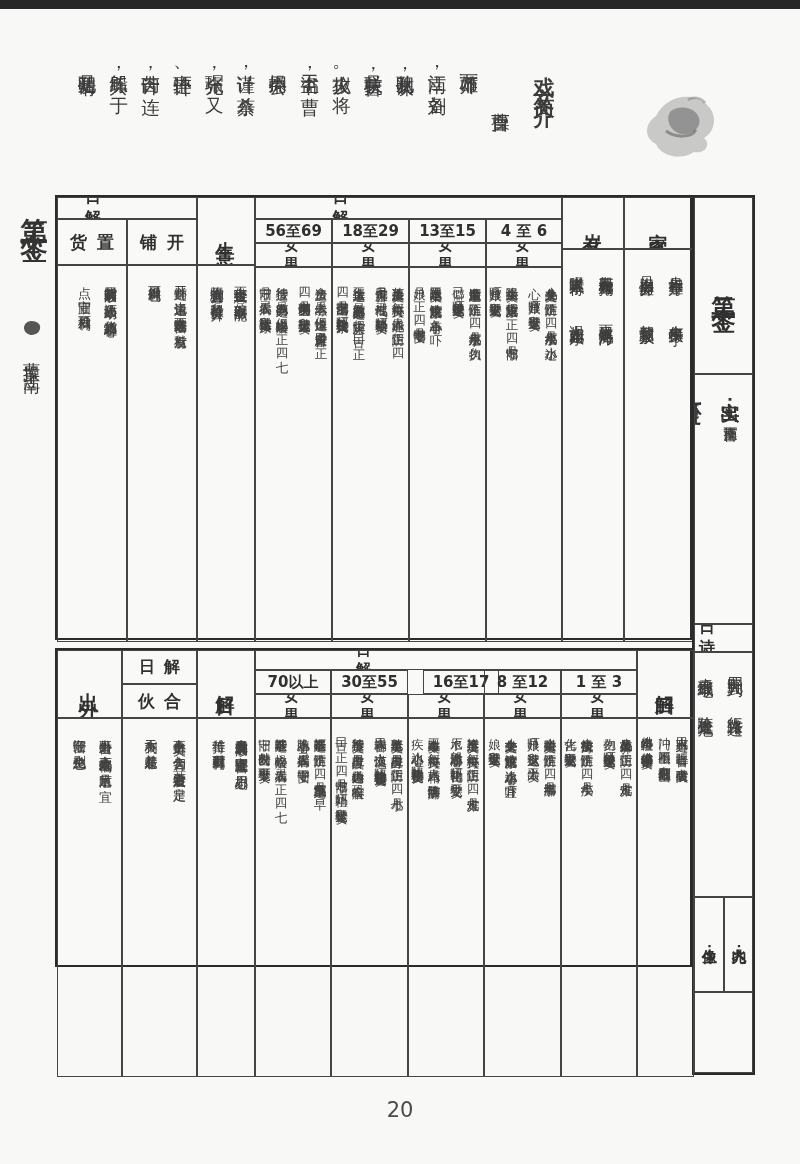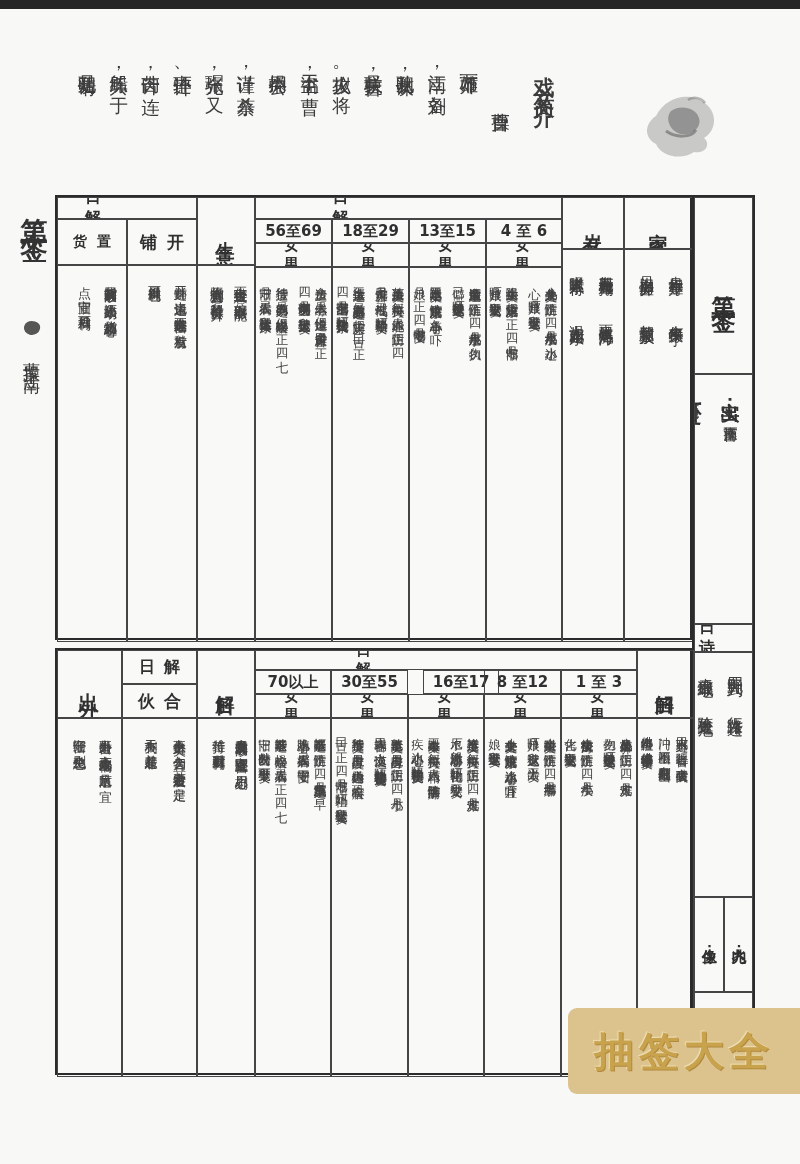--- a/index.html
+++ b/index.html
@@ -62,21 +62,21 @@
     <div class="intro-col" style="line-height:1.72;">是孔明请</div>
   </div>
 
   <div class="abs v b" style="left:16px;top:196px;height:150px;font-size:27px;letter-spacing:6px;color:#333;">第二十签</div>
   <div class="abs" style="left:24px;top:321px;width:16px;height:14px;background:#2d2d2d;border-radius:50% 40% 55% 45%;opacity:.8;transform:rotate(12deg);"></div>
   <div class="abs v" style="left:21px;top:348px;height:130px;font-size:17px;letter-spacing:4px;color:#3a3a3a;">曹操下江南</div>
 
   <div class="tbl" style="left:55px;top:195px;width:637px;height:445px;">
 
     <div class="cell hdr" style="left:0;top:0;width:140px;height:22px;font-size:16px;letter-spacing:52px;padding-left:52px;">日　解</div>
-    <div class="cell hdr" style="left:0;top:22px;width:70px;height:46px;font-size:14px;letter-spacing:10px;padding-left:10px;">货置</div>
+    <div class="cell hdr" style="left:0;top:22px;width:70px;height:46px;font-size:17px;letter-spacing:10px;padding-left:10px;">货置</div>
     <div class="cell hdr" style="left:70px;top:22px;width:70px;height:46px;font-size:17px;letter-spacing:10px;padding-left:10px;">铺开</div>
     <div class="cell v ct wide2" style="left:0;top:68px;width:70px;height:377px;">
       <div class="ln">置货初时财利跋涉　还防小人累劫　货物必须小心检</div>
       <div class="ln">点　宜守旧　秋后可得利</div>
     </div>
     <div class="cell v ct wide2" style="left:70px;top:68px;width:70px;height:377px;">
       <div class="ln">开铺之卦　也运未通　宜从正道守旧经营　秋后有发</div>
       <div class="ln">展可得财利也</div>
     </div>
 
@@ -161,21 +161,21 @@
     <div class="cell hdr" style="left:0;top:427px;width:59px;height:28px;font-size:16px;letter-spacing:12px;padding-left:4px;">日诗</div>
     <div class="cell v" style="left:0;top:455px;width:59px;height:245px;font-size:16px;line-height:1.85;letter-spacing:1px;padding:12px 2px;">
       <div class="ln"><span>四野无人到</span><span class="sp sp28"></span><span>行人路转迷</span></div>
       <div class="ln"><span>虎狼吞墩地</span><span class="sp sp28"></span><span>险处更逢危</span></div>
     </div>
     <div class="cell vhdr" style="left:30px;top:700px;width:29px;height:95px;font-size:15px;">内兆：</div>
     <div class="cell vhdr" style="left:0;top:700px;width:30px;height:95px;font-size:15px;">生像：</div>
     <div class="cell" style="left:0;top:795px;width:59px;height:81px;"></div>
   </div>
 
-  <div class="tbl" style="left:55px;top:648px;width:637px;height:427px;">
+  <div class="tbl" style="left:55px;top:648px;width:637px;height:319px;">
 
     <div class="cell vhdr" style="left:0;top:0;width:65px;height:68px;font-size:20px;letter-spacing:7px;">出外</div>
     <div class="cell v ct wide2" style="left:0;top:68px;width:65px;height:359px;">
       <div class="ln">出外之卦不吉　有小人无故生端寿祸　且防水厄　宜</div>
       <div class="ln">守旧经营　则免生愁也</div>
     </div>
 
     <div class="cell hdr" style="left:65px;top:0;width:75px;height:34px;font-size:16px;letter-spacing:9px;padding-left:9px;">日解</div>
     <div class="cell hdr" style="left:65px;top:34px;width:75px;height:34px;font-size:17px;letter-spacing:9px;padding-left:9px;">伙合</div>
     <div class="cell v ct wide22" style="left:65px;top:68px;width:75px;height:359px;">
@@ -255,18 +255,16 @@
     </div>
 
     <div class="cell vhdr" style="left:580px;top:0;width:57px;height:68px;font-size:19px;letter-spacing:4px;">解曰</div>
     <div class="cell v ct wide14" style="left:580px;top:68px;width:57px;height:359px;">
       <div class="ln">吉宅人口之卦　旺者得喜　衰者破防失</div>
       <div class="ln">冲门　祖山不顺　有利应把灶君祖山</div>
       <div class="ln">向佛祖奉经　求佛祖保佑合家平安</div>
     </div>
   </div>
 
-  <div class="wm" style="left:568px;top:1008px;width:232px;height:86px;background:#dcc28d;">
-    <span style="color:#c9a24e;">抽签大全</span>
-  </div>
-
+
+  <div class="abs" style="left:0;top:1098px;width:800px;text-align:center;font-size:21px;color:#4a4a4a;">20</div>
 
 </div>
 
 </body></html>

